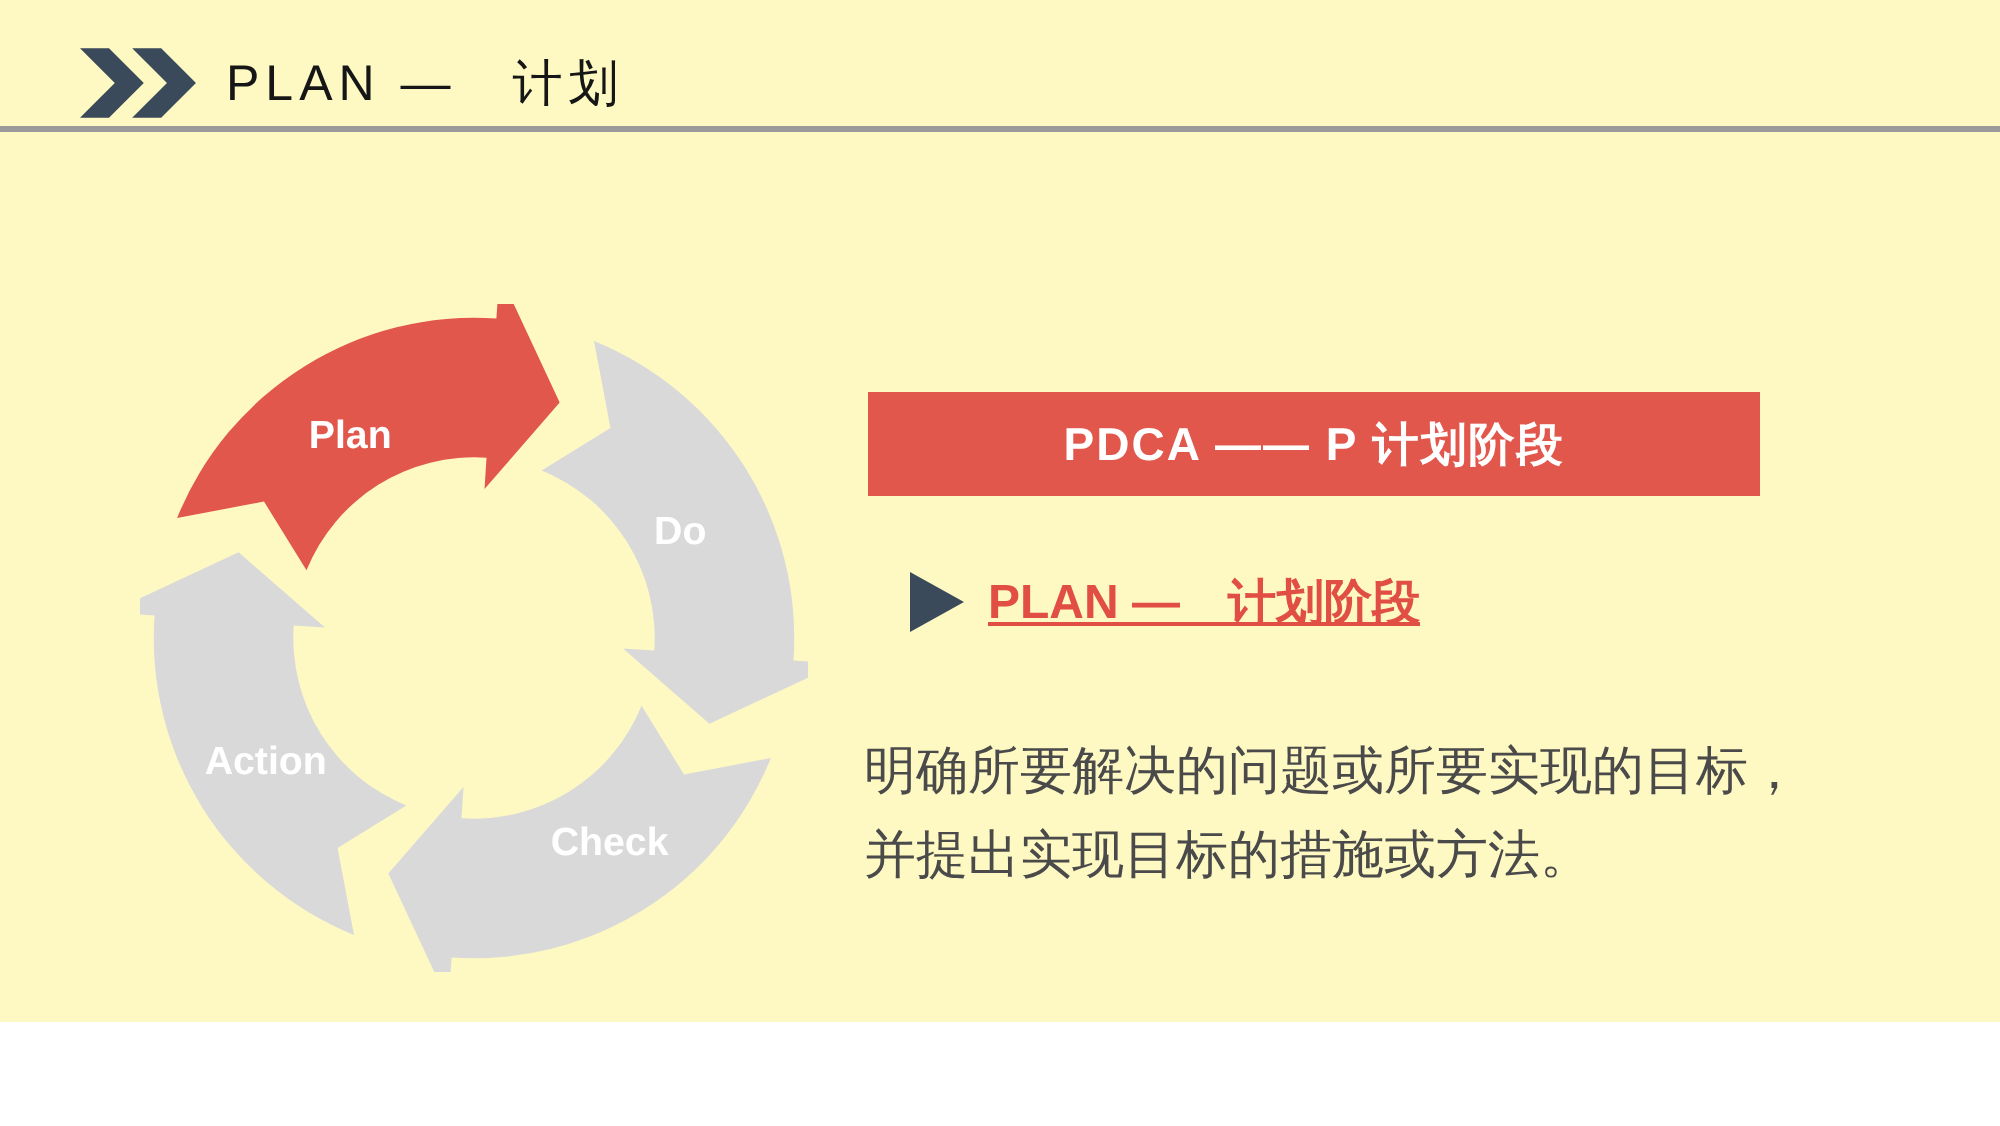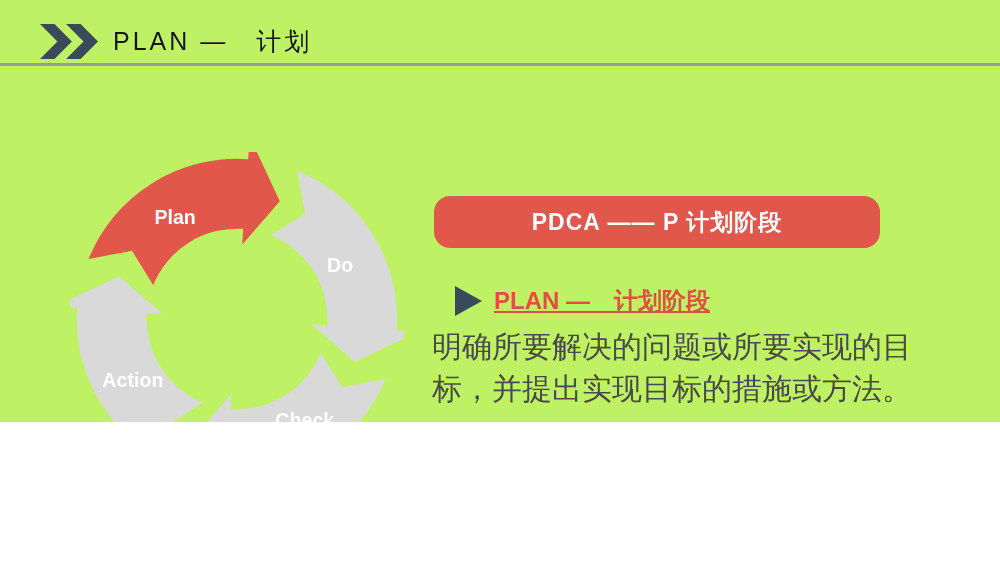--- a/index.html
+++ b/index.html
@@ -2,22 +2,22 @@
 <html><head>
 <meta charset="utf-8">
 <style>
   * { margin: 0; padding: 0; box-sizing: border-box; }
   html, body { background: #ffffff; }
   body { font-family: "Liberation Sans", "DejaVu Sans", sans-serif; }
 
   .slide {
     position: relative;
     width: 1000px;
-    height: 422px;
-    background: #bef264;
+    height: 511px;
+    background: #fef9c3;
     overflow: hidden;
   }
 
   
   .header {
     position: absolute;
     left: 40px;
     top: 20px;
     height: 42px;
     display: flex;
@@ -57,21 +57,21 @@
   }
 
   
   .banner {
     position: absolute;
     left: 434px;
     top: 196px;
     width: 446px;
     height: 52px;
     background: #e2574c;
-    border-radius: 16px;
+    border-radius: 0;
     display: flex;
     align-items: center;
     justify-content: center;
   }
   .banner-text {
     color: #ffffff;
     font-size: 23px;
     font-weight: bold;
     letter-spacing: 1px;
     white-space: pre;
@@ -95,23 +95,23 @@
   .section-heading-text {
     color: #e04e44;
     font-size: 24px;
     font-weight: bold;
     white-space: pre;
     text-decoration: underline;
   }
   .body-text {
     position: absolute;
     left: 432px;
-    top: 326px;
+    top: 364px;
     width: 482px;
-    font-size: 30px;
+    font-size: 26px;
     line-height: 42px;
     color: #4a4a4a;
   }
 </style>
 </head>
 <body>
 
 <div class="slide">
 
   <div class="header">

